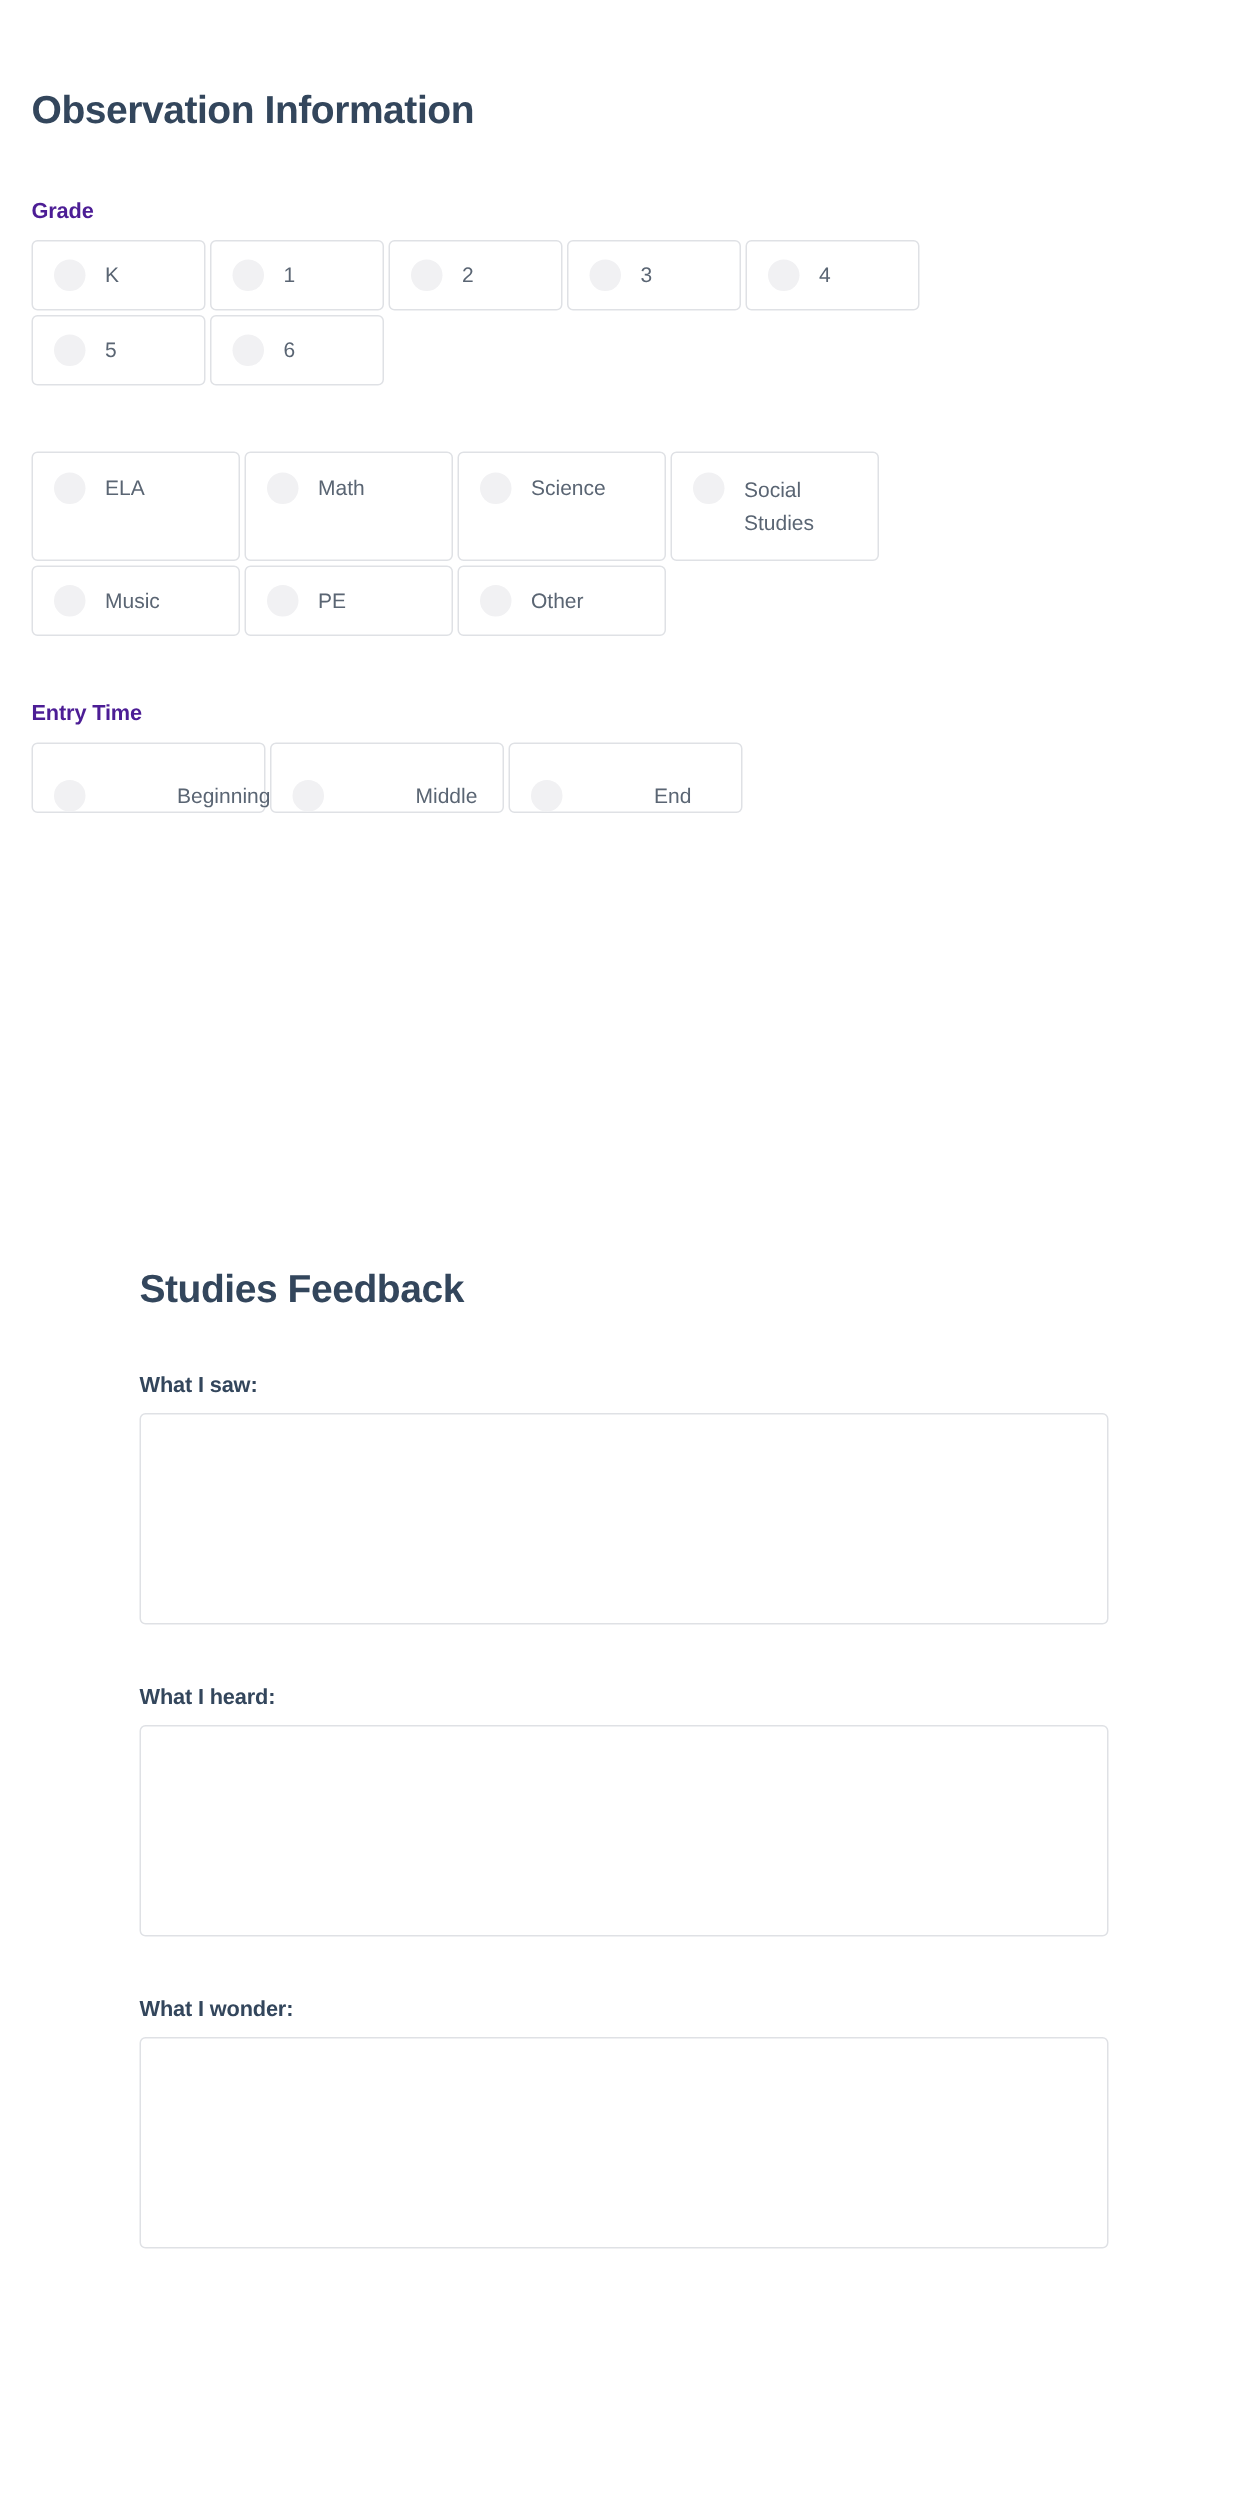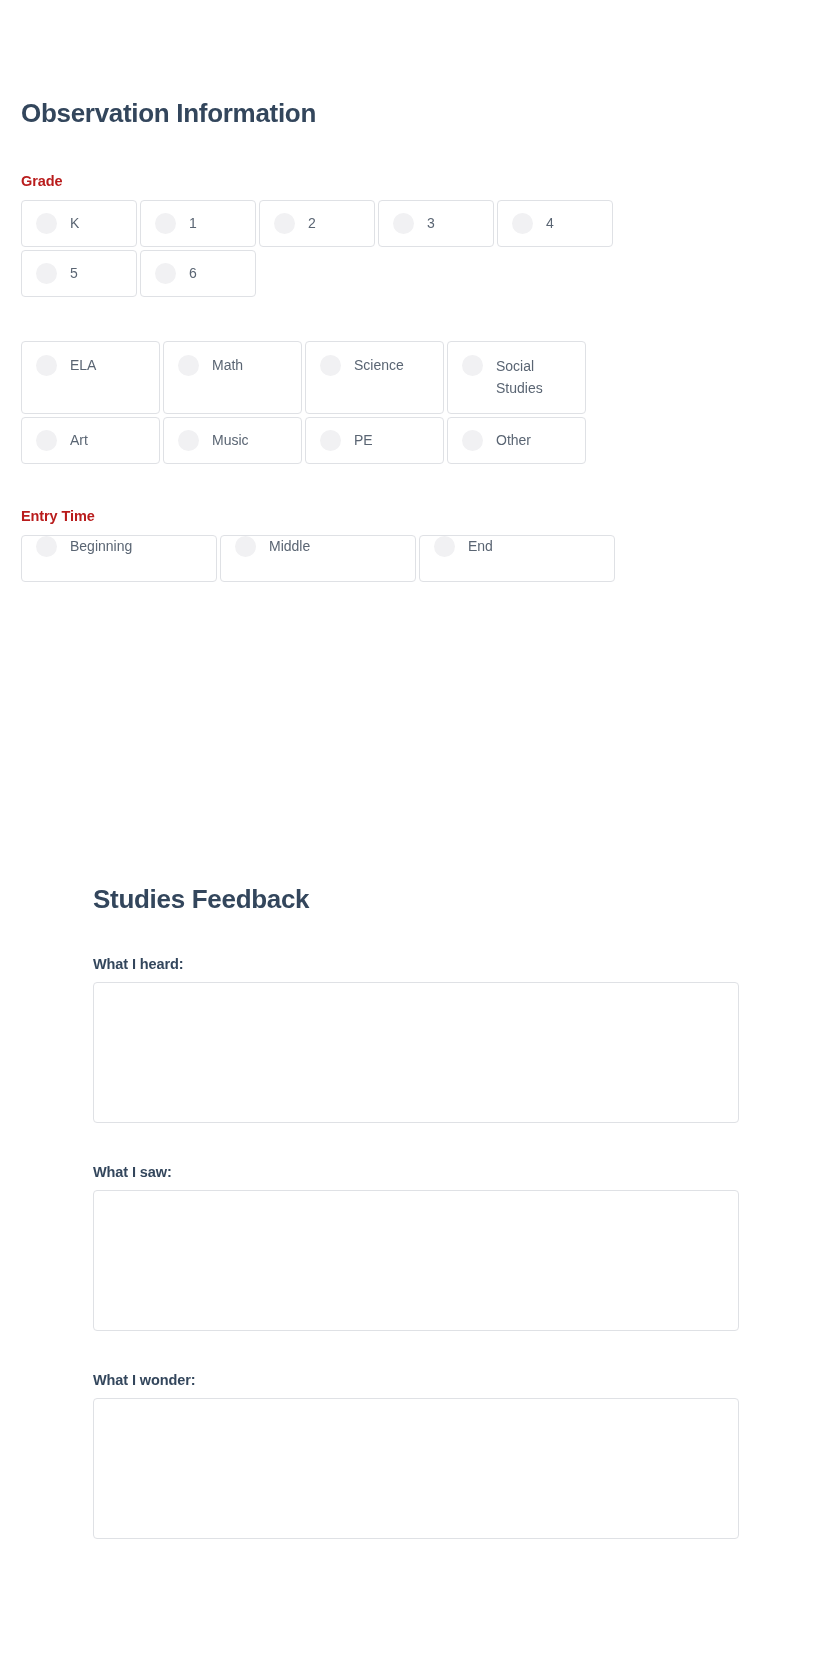--- a/index.html
+++ b/index.html
@@ -30,35 +30,35 @@
   
   .section-title {
     font-size: 26px;
     font-weight: bold;
     color: #33465c;
     letter-spacing: -0.3px;
     line-height: 1.2;
   }
 
   #section-observation {
-    padding-top: 98px;
+    padding-top: 58px;
     margin-left: 21px;
   }
   #section-feedback {
     padding-top: 0;
   }
 
   
   .field-group {
     margin-top: 44px;
   }
   .field-label {
     font-size: 14.5px;
     font-weight: bold;
-    color: #b91c1c;
+    color: #4c1d95;
     margin-bottom: 11px;
     letter-spacing: -0.1px;
   }
 
   
   .options {
     display: flex;
     flex-wrap: wrap;
     gap: 3px;
   }
@@ -111,24 +111,25 @@
     align-items: center;
     padding-top: 0;
     padding-bottom: 0;
   }
   .grid-subject .opt-label.wrap {
     line-height: 22px;
   }
 
   
   .grid-entry .option {
-    width: 196px;
+    width: 156px;
     height: 47px;
-    align-items: flex-start;
+    align-items: flex-end;
     padding: 0 0 0 14px;
+    gap: 48px;
   }
 
   
   .section-spacer {
     height: 302px;
   }
 
   
   .textarea-group {
     margin-top: 41px;
@@ -223,24 +224,20 @@
         <div class="option row-tall">
           <span class="radio"></span>
           <span class="opt-label">Science</span>
         </div>
 
         <div class="option row-tall">
           <span class="radio"></span>
           <span class="opt-label wrap">Social Studies</span>
         </div>
 
-        <div class="option row-short">
-          <span class="radio"></span>
-          <span class="opt-label">Art</span>
-        </div>
 
         <div class="option row-short">
           <span class="radio"></span>
           <span class="opt-label">Music</span>
         </div>
 
         <div class="option row-short">
           <span class="radio"></span>
           <span class="opt-label">PE</span>
         </div>
@@ -277,26 +274,26 @@
 
   </div>
 
   <div class="section-spacer"></div>
 
   <div class="content" id="section-feedback">
 
     <div class="section-title">Studies Feedback</div>
 
     <div class="textarea-group">
+      <div class="textarea-label">What I saw:</div>
+      <textarea class="textarea-box" placeholder="" style=""></textarea>
+    </div>
+
+    <div class="textarea-group">
       <div class="textarea-label">What I heard:</div>
-      <textarea class="textarea-box" placeholder="" style=""></textarea>
-    </div>
-
-    <div class="textarea-group">
-      <div class="textarea-label">What I saw:</div>
       <textarea class="textarea-box" placeholder="" style=""></textarea>
     </div>
 
     <div class="textarea-group">
       <div class="textarea-label">What I wonder:</div>
       <textarea class="textarea-box" placeholder="" style=""></textarea>
     </div>
 
   </div>
 

